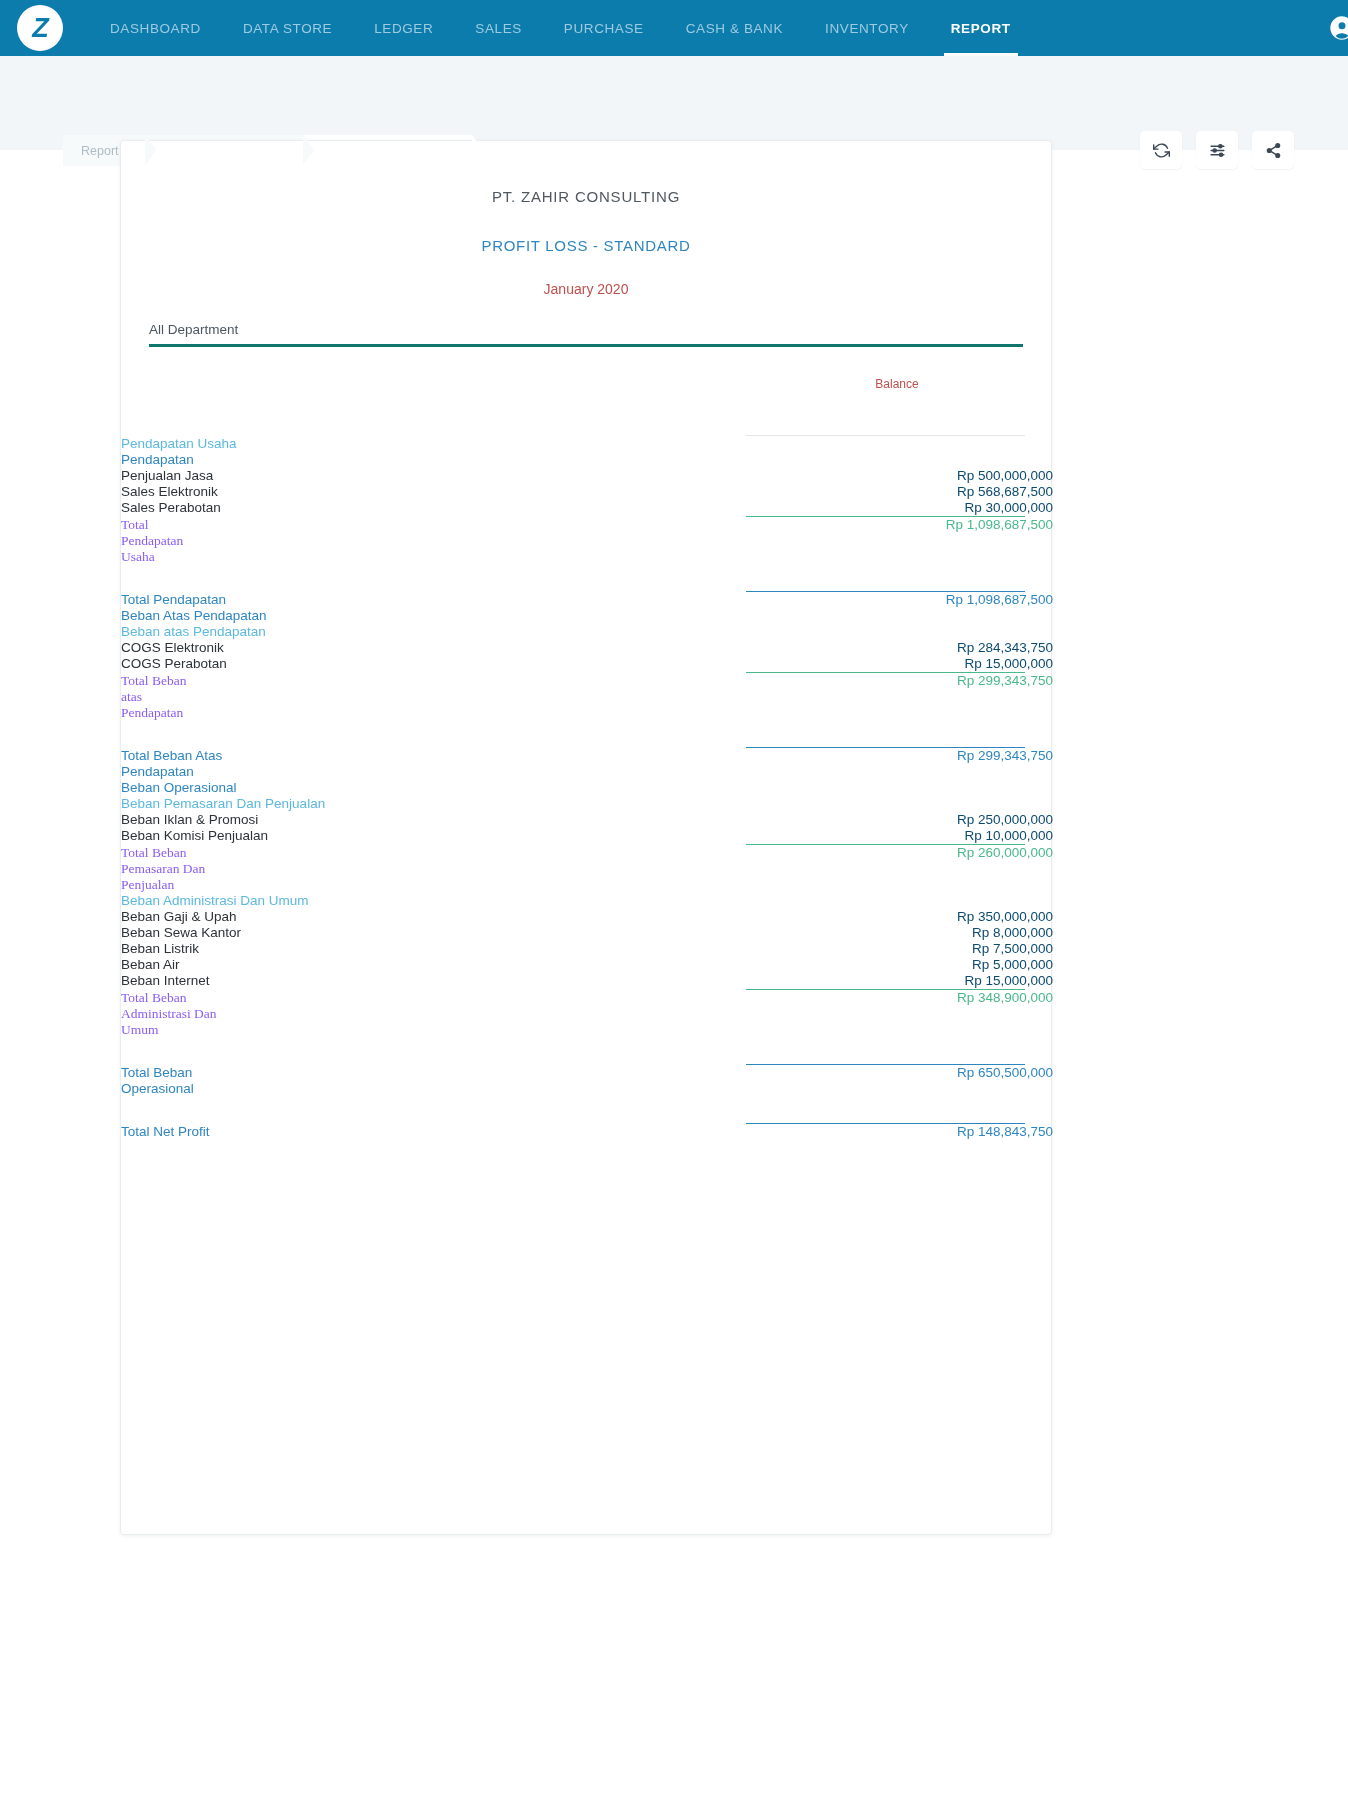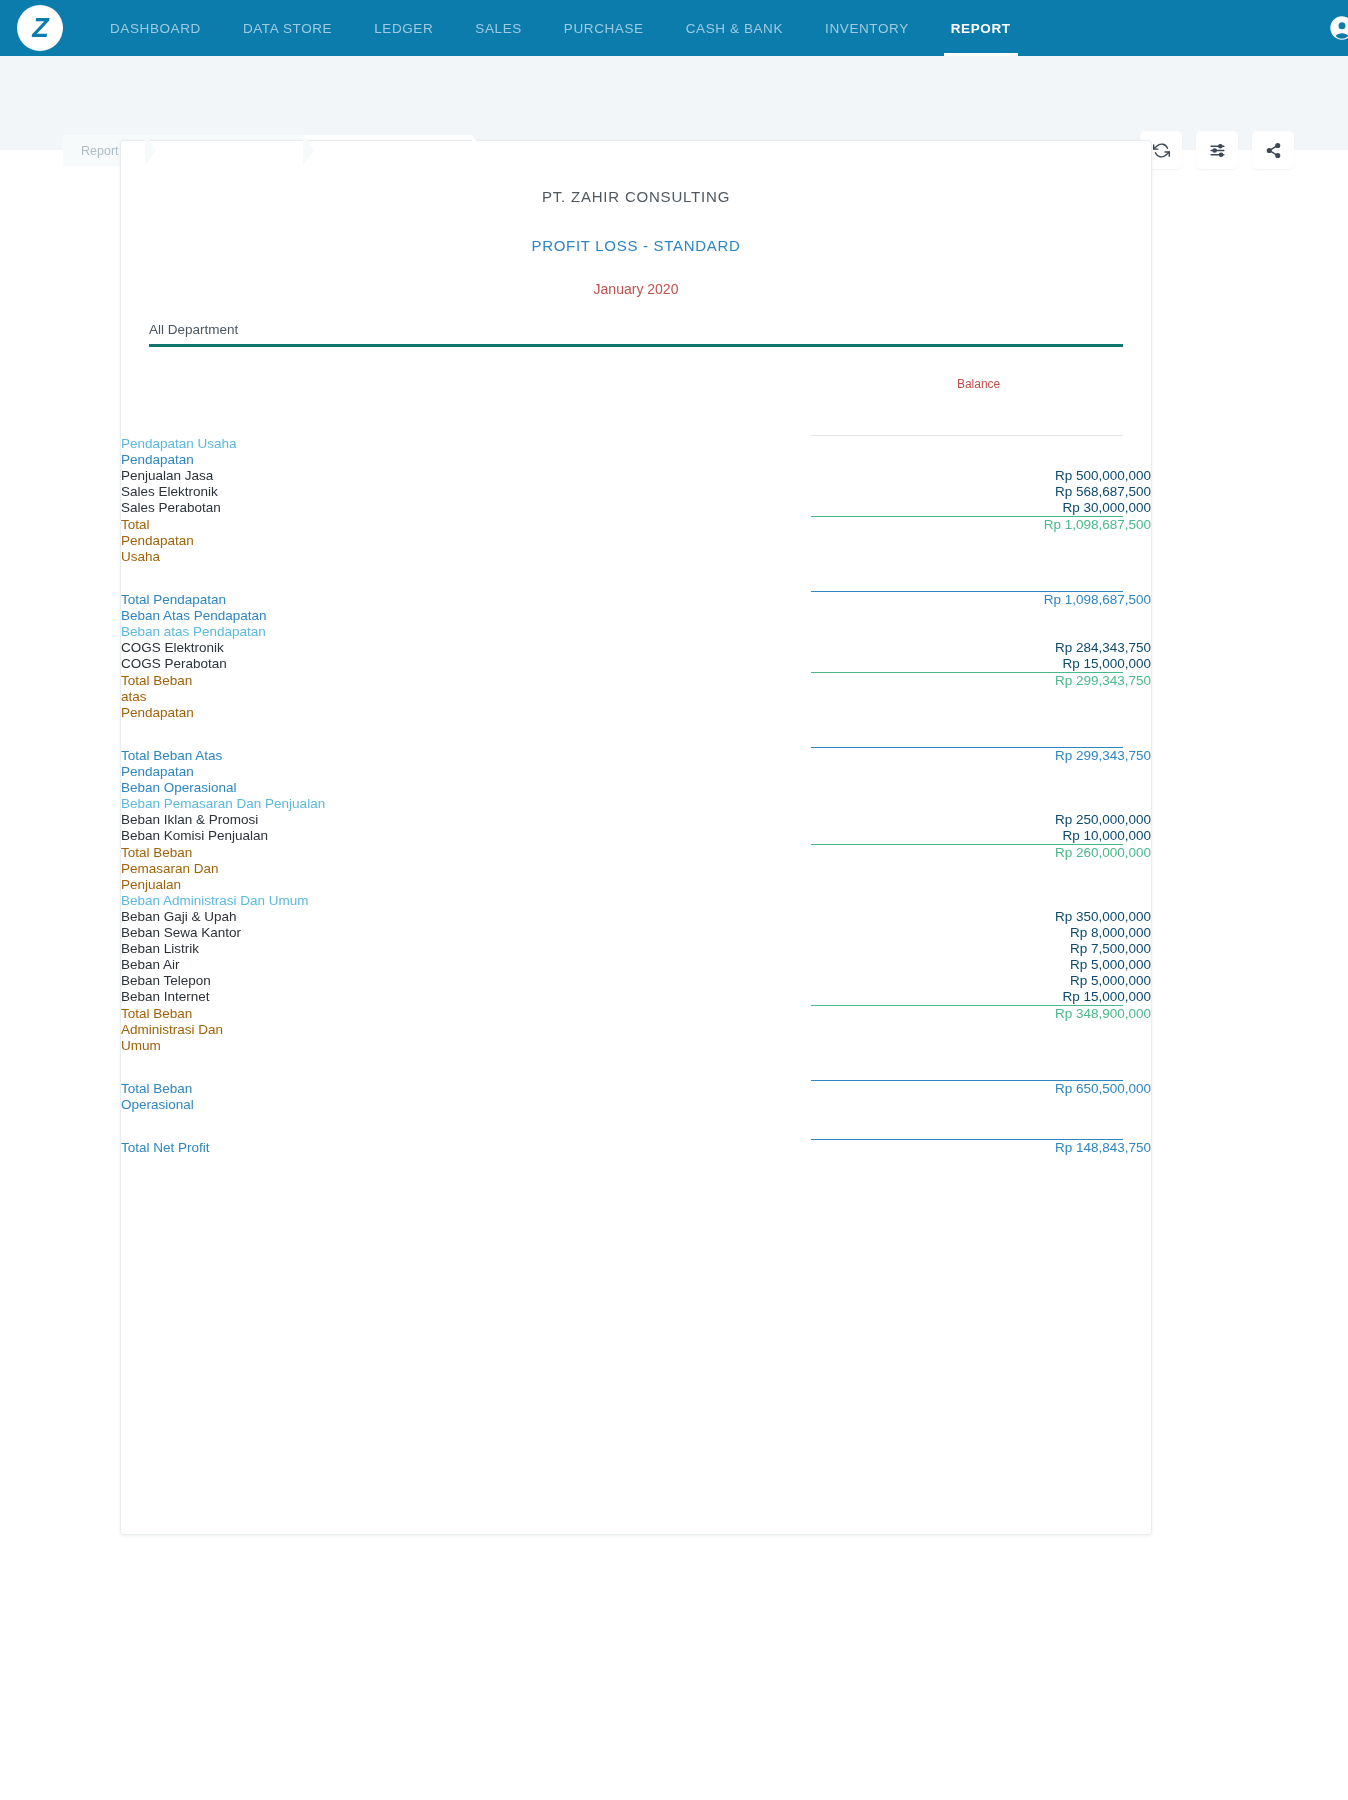--- a/index.html
+++ b/index.html
@@ -154,21 +154,21 @@
     cursor: pointer;
     box-shadow: 0 1px 2px rgba(0,0,0,0.06);
   }
   .act-btn svg { display: block; }
 
   
   .card {
     position: absolute;
     left: 120px;
     top: 140px;
-    width: 1032px;
+    width: 932px;
     min-height: 1395px;
     background: #ffffff;
     border: 1px solid #e8edf0;
     border-radius: 4px;
     box-shadow: 0 1px 4px rgba(0,0,0,0.06);
     padding: 0;
   }
   .rpt-company {
     text-align: center;
     font-size: 15px;
@@ -243,21 +243,21 @@
     padding-top: 16px;
     padding-bottom: 17px;
     padding-right: 28px;
     white-space: nowrap;
   }
 
   
   .lvl-group  { color: #2e86c1; padding-left: 42px; }
   .lvl-sub    { color: #5bb9de; padding-left: 56px; }
   .lvl-item   { color: #2c3238; padding-left: 72px; }
-  .lvl-tot-g  { color: #a16207; padding-left: 56px; }
+  .lvl-tot-g  { color: #8b5cf6; padding-left: 56px; font-family: Liberation Serif, serif; }
   .lvl-tot-b  { color: #2e86c1; padding-left: 42px; }
 
   .v-item  { color: #0c4a6e; }
   .v-green { color: #49b98a; }
   .v-blue  { color: #2e86c1; }
 
   
   .wrapnarrow {
     width: 74px;
     display: block;
@@ -498,24 +498,20 @@
         </tr>
         <tr class="row">
           <td class="col-label lbl lvl-item">Beban Listrik</td>
           <td class="col-val val v-item">Rp 7,500,000</td>
         </tr>
         <tr class="row">
           <td class="col-label lbl lvl-item">Beban Air</td>
           <td class="col-val val v-item">Rp 5,000,000</td>
         </tr>
         <tr class="row">
-          <td class="col-label lbl lvl-item">Beban Telepon</td>
-          <td class="col-val val v-item">Rp 5,000,000</td>
-        </tr>
-        <tr class="row">
           <td class="col-label lbl lvl-item">Beban Internet</td>
           <td class="col-val val v-item">Rp 15,000,000</td>
         </tr>
         <tr class="rule-green">
           <td class="col-label"></td>
           <td class="col-val">
             <div class="ruleline"></div>
           </td>
         </tr>
         <tr class="row">

